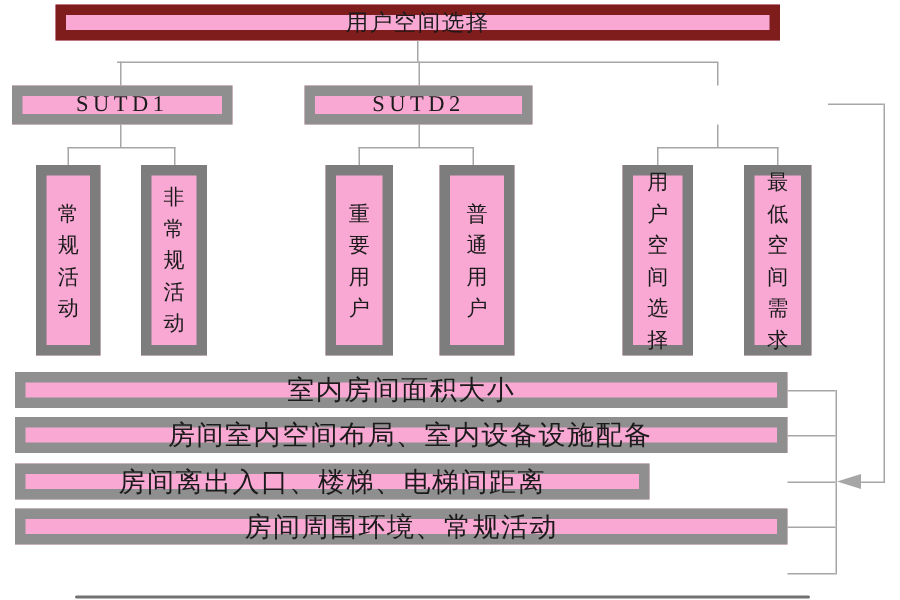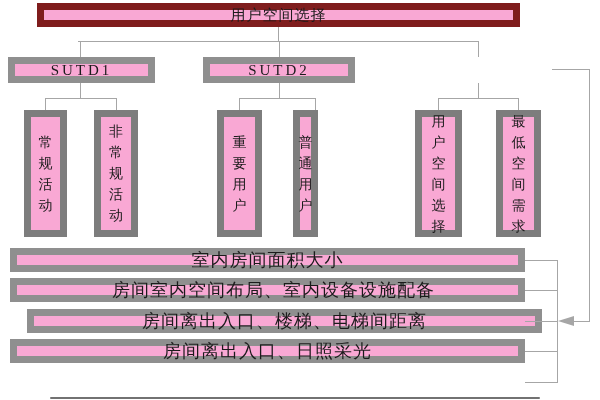--- a/index.html
+++ b/index.html
@@ -66,41 +66,41 @@
 
   <div class="box childbox" style="left:24px;top:110px;width:43px;height:127px;">
     <span class="vtext">常规活动</span>
   </div>
   <div class="box childbox" style="left:94px;top:110px;width:44px;height:127px;">
     <span class="vtext">非常规活动</span>
   </div>
   <div class="box childbox" style="left:217px;top:110px;width:45px;height:127px;">
     <span class="vtext">重要用户</span>
   </div>
-  <div class="box childbox" style="left:293px;top:110px;width:25px;height:127px;">
+  <div class="box childbox" style="left:293px;top:110px;width:50px;height:127px;">
     <span class="vtext">普通用户</span>
   </div>
   <div class="box childbox" style="left:415px;top:110px;width:47px;height:127px;">
     <span class="vtext">用户空间选择</span>
   </div>
   <div class="box childbox" style="left:496px;top:110px;width:45px;height:127px;">
     <span class="vtext">最低空间需求</span>
   </div>
 
   <div class="box bar" style="left:10px;top:248px;width:515px;height:24px;">
     <span>室内房间面积大小</span>
   </div>
   <div class="box bar" style="left:10px;top:278px;width:515px;height:24px;padding-left:12px;">
     <span>房间室内空间布局、室内设备设施配备</span>
   </div>
-  <div class="box bar" style="left:27px;top:309px;width:515px;height:24px;">
+  <div class="box bar" style="left:10px;top:309px;width:423px;height:24px;">
     <span>房间离出入口、楼梯、电梯间距离</span>
   </div>
   <div class="box bar" style="left:10px;top:339px;width:515px;height:24px;">
-    <span>房间离出入口、日照采光</span>
+    <span>房间周围环境、常规活动</span>
   </div>
 
   <div class="line hline" style="left:525px;top:260px;width:32px;"></div>
   <div class="line hline" style="left:525px;top:290px;width:32px;"></div>
   <div class="line hline" style="left:525px;top:321px;width:32px;"></div>
   <div class="line hline" style="left:525px;top:351px;width:32px;"></div>
   <div class="line hline" style="left:525px;top:382px;width:32px;"></div>
   <div class="line vline" style="left:557px;top:260px;height:123px;"></div>
 
   <div class="line hline" style="left:552px;top:69px;width:37px;"></div>

